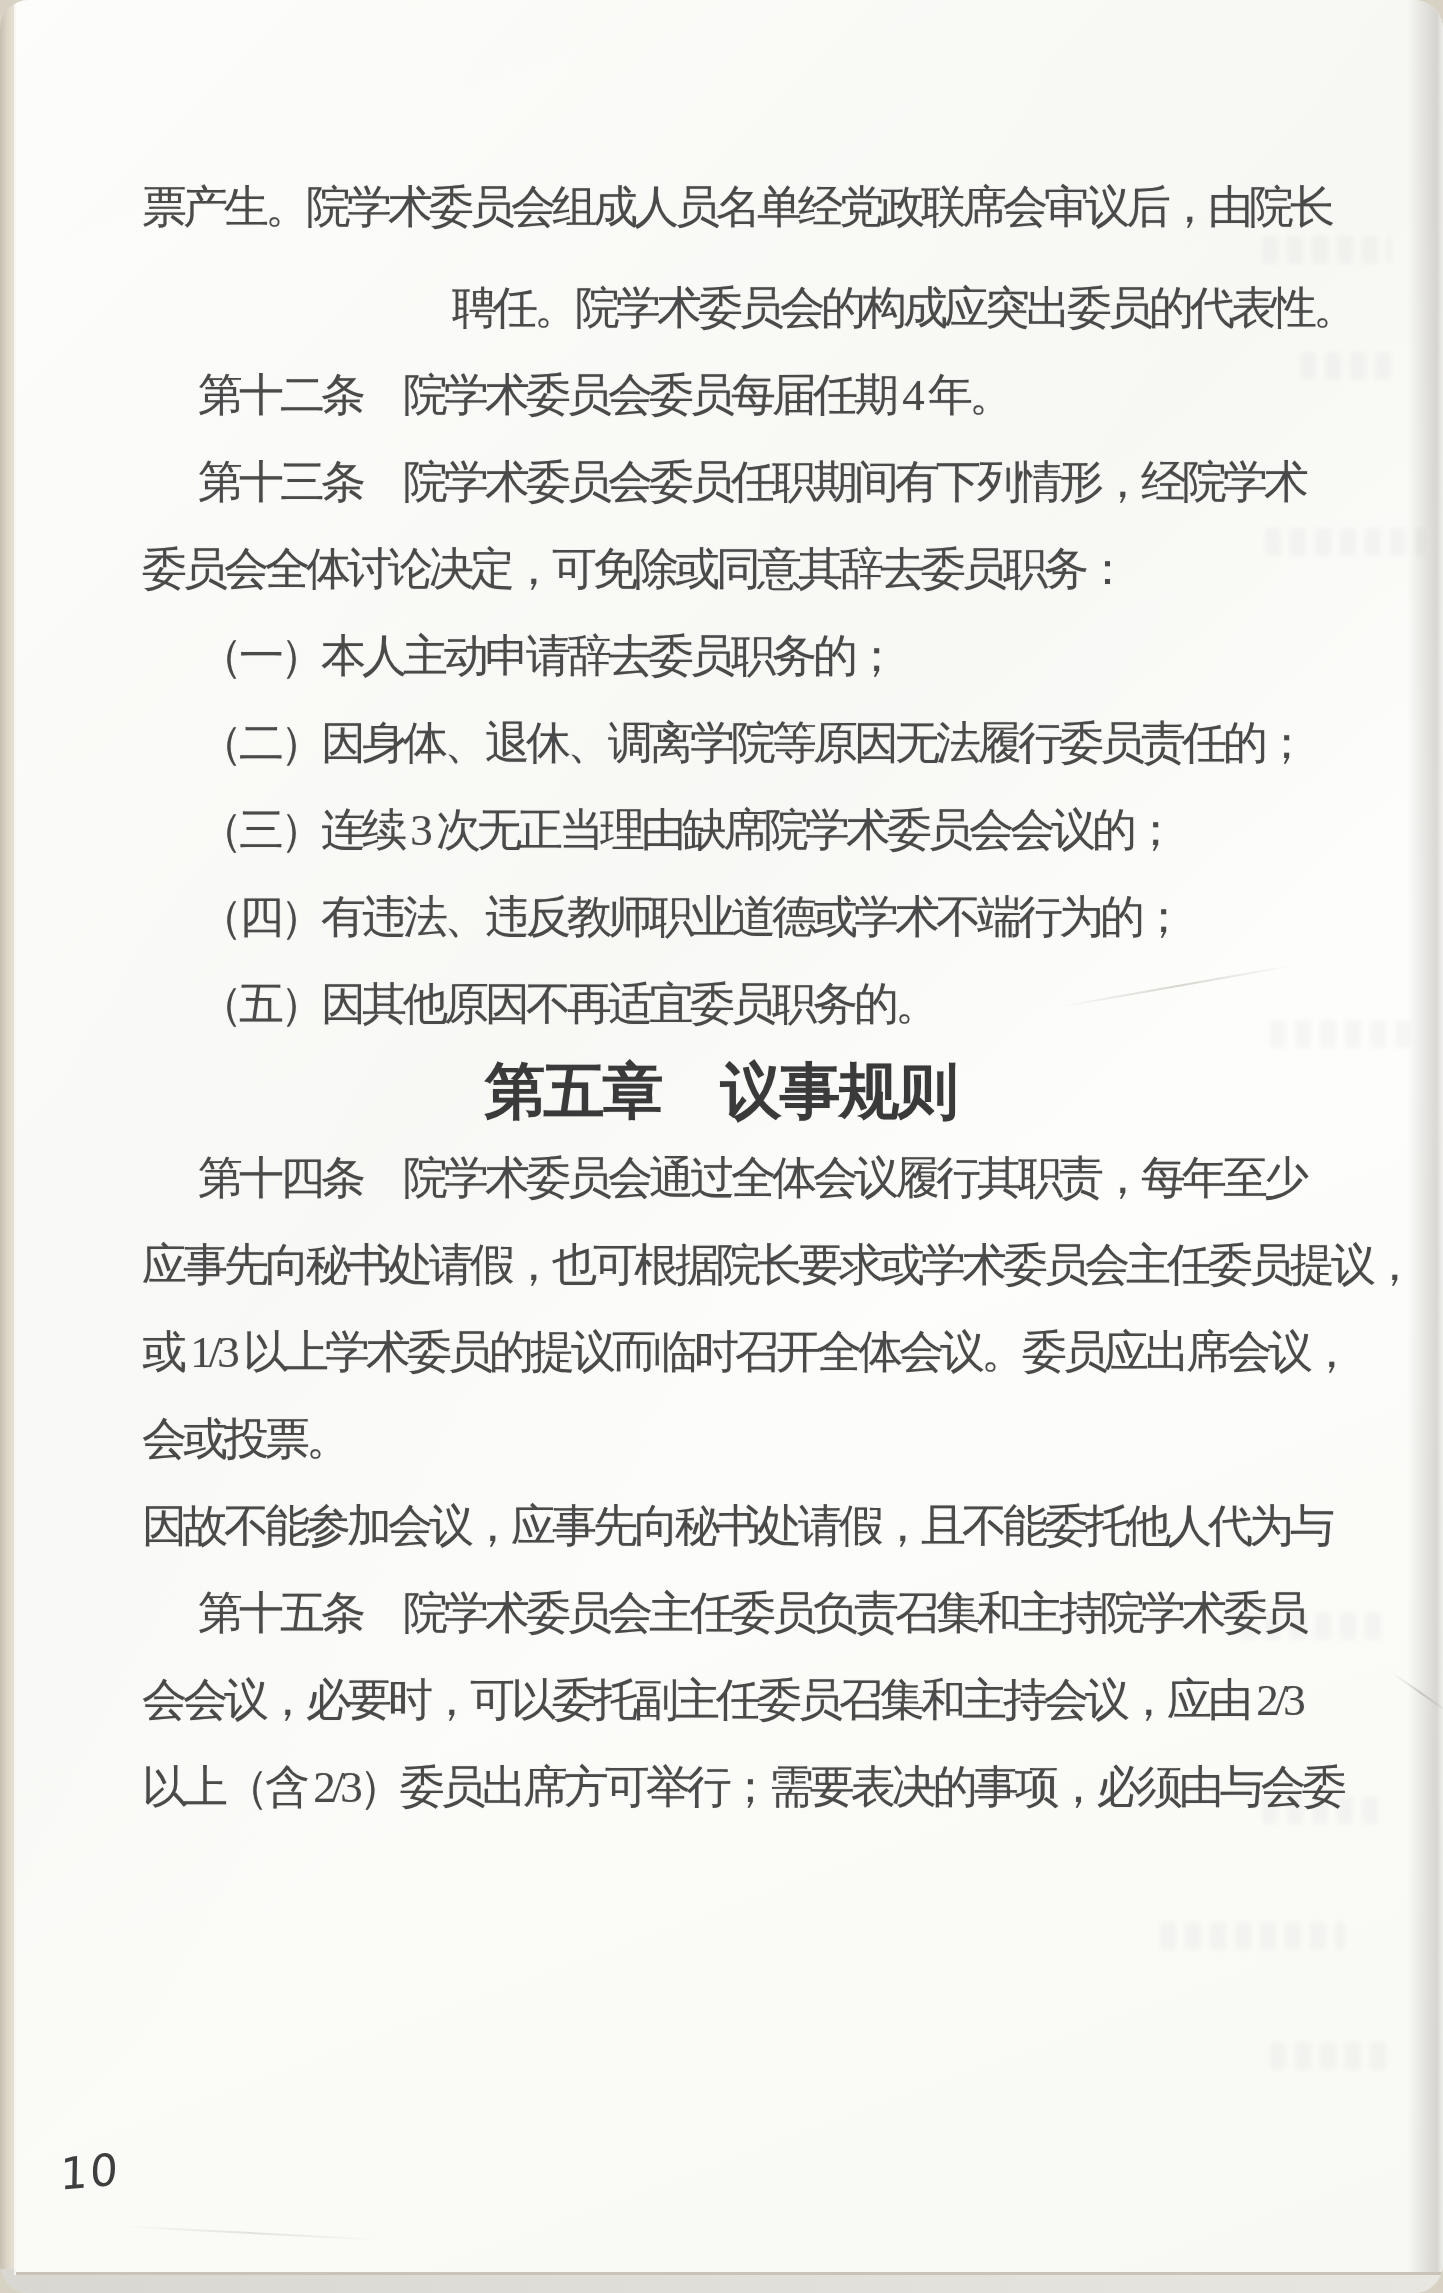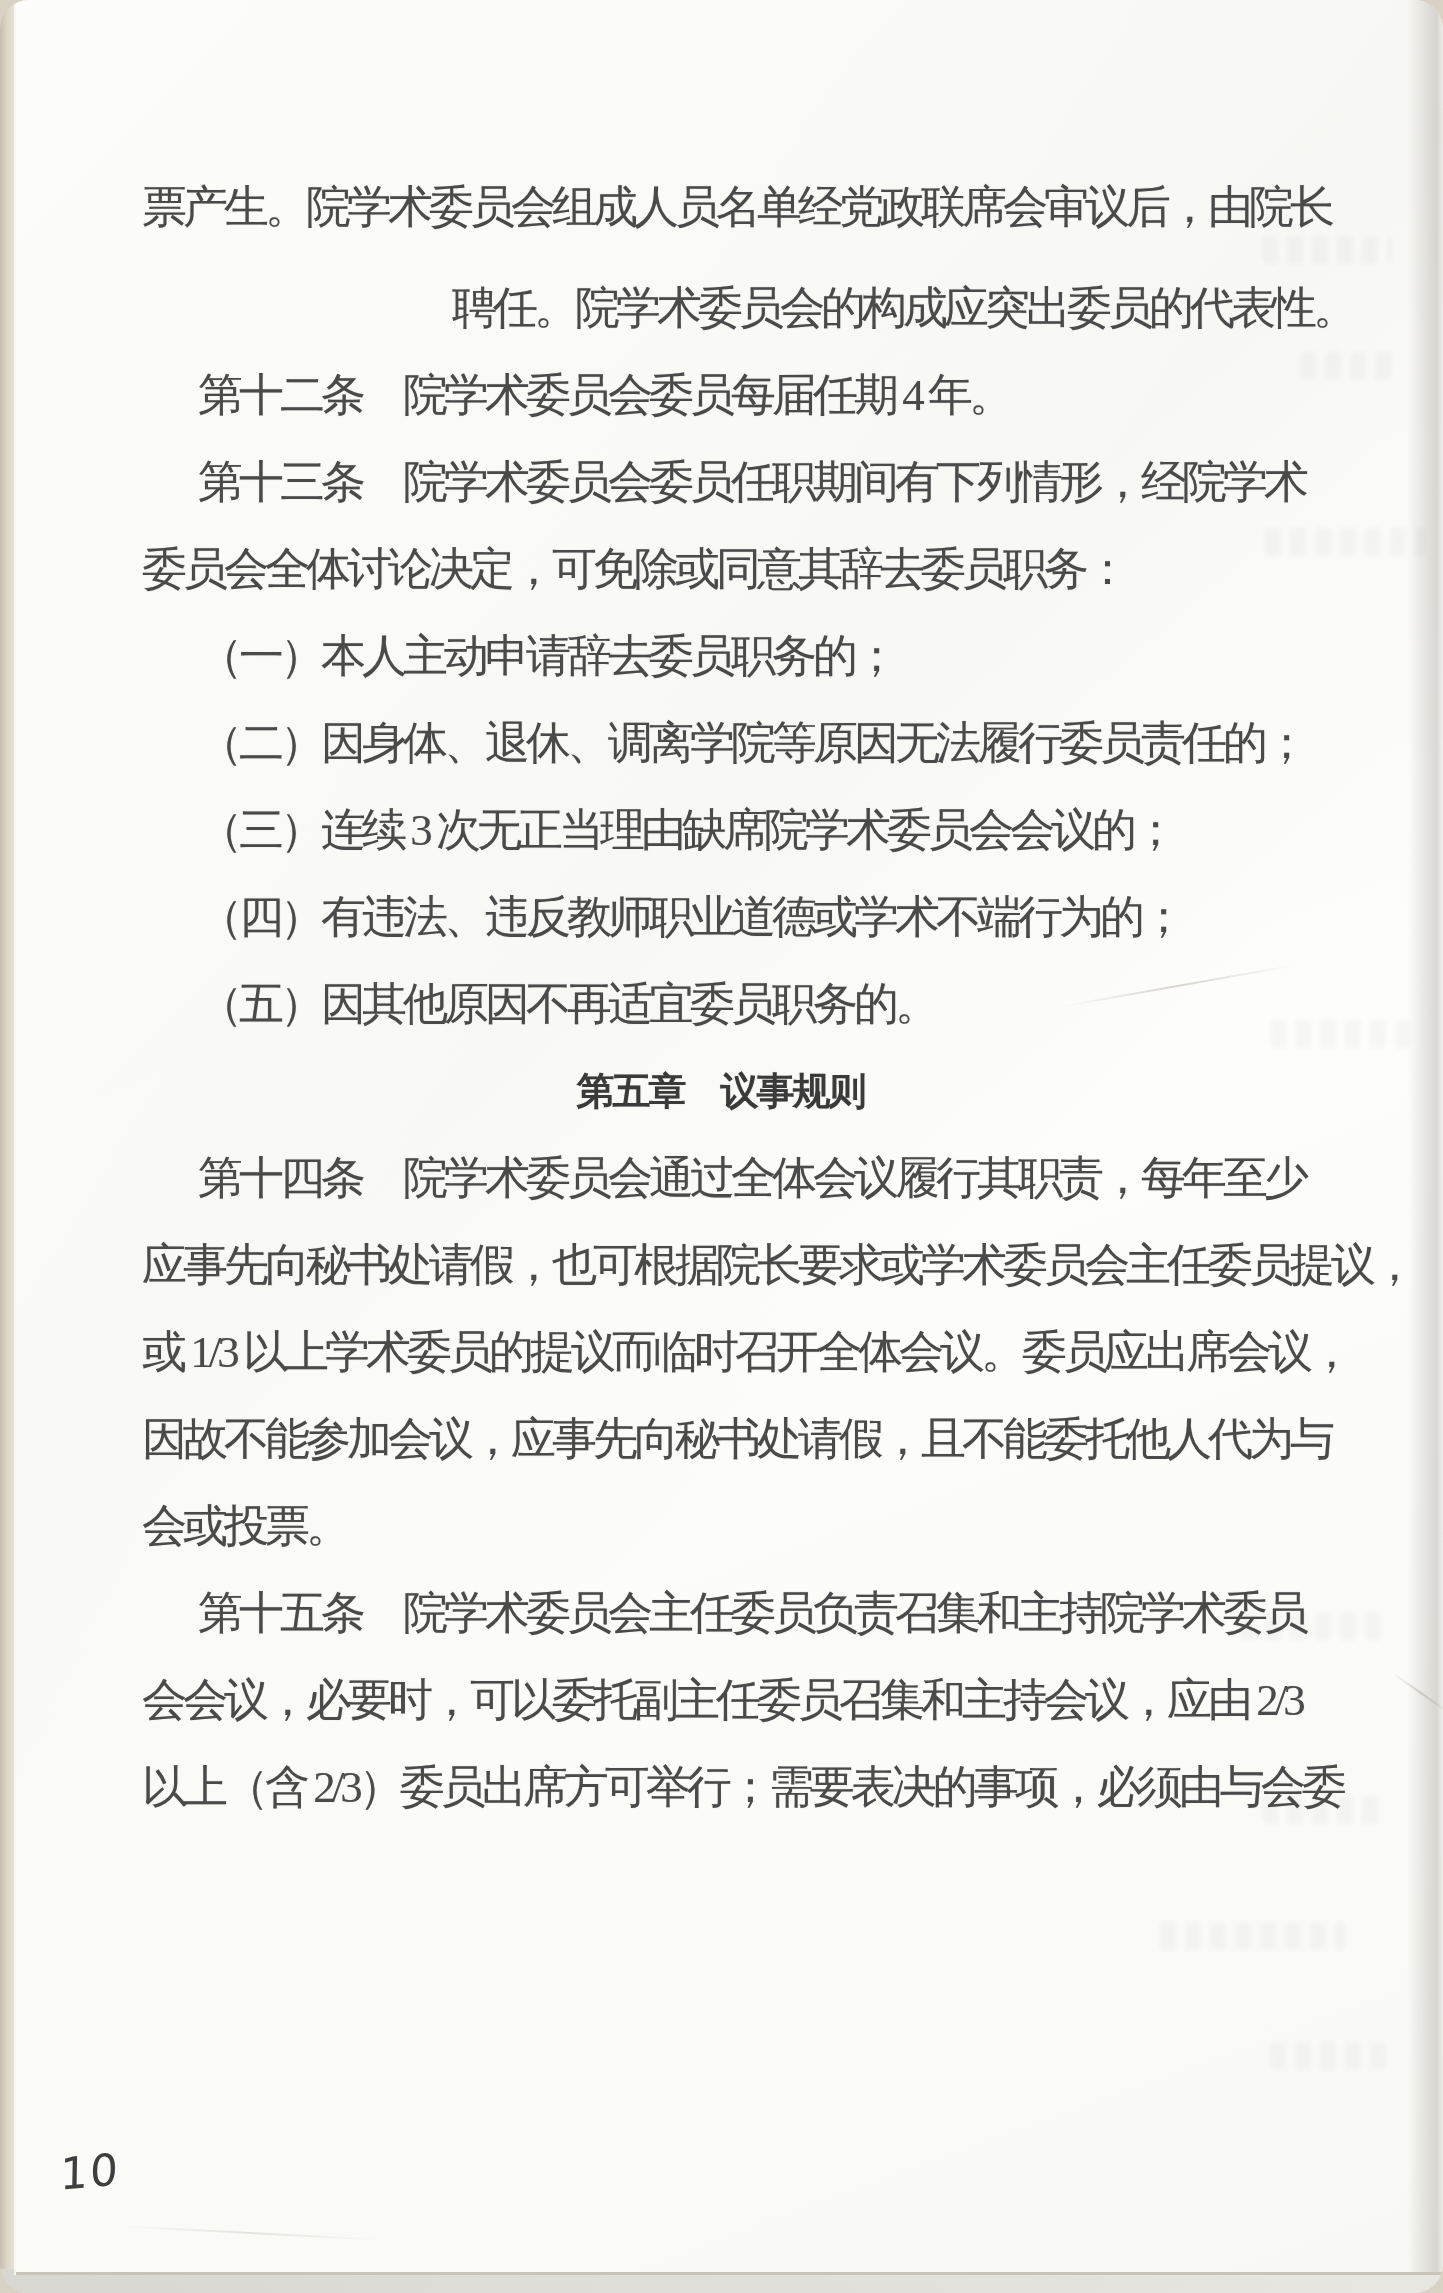--- a/index.html
+++ b/index.html
@@ -35,21 +35,21 @@
     position:absolute;left:142px;top:164px;width:1212px;
     font-size:45px;line-height:87px;letter-spacing:-4px;
     color:#4a4a4a;white-space:nowrap;
     text-shadow:0 0 1px rgba(70,70,70,.30);
   }
   .line{height:87px;}
   .indent{padding-left:56px;}
   .extra-top{margin-top:14px;text-align:right;}
   .chapter{
     height:87px;text-align:center;padding-right:55px;
-    font-weight:700;font-size:38px;letter-spacing:-2px;color:#3a3a3a;
+    font-weight:700;font-size:61px;letter-spacing:-2px;color:#3a3a3a;
   }
   .pagenum{
     position:absolute;left:60px;top:2146px;
     font-family:"DejaVu Sans",sans-serif;font-size:44px;color:#3f3f3f;
     transform:rotate(-5deg) skewX(-6deg);letter-spacing:2px;
   }
   .ghost{
     position:absolute;height:28px;border-radius:4px;
     background:repeating-linear-gradient(90deg,rgba(90,90,95,.55) 0 16px,transparent 16px 25px);
     opacity:.07;filter:blur(2px);
@@ -90,21 +90,21 @@
     <div class="line">委员会全体讨论决定，可免除或同意其辞去委员职务：</div>
     <div class="line indent">（一）本人主动申请辞去委员职务的；</div>
     <div class="line indent">（二）因身体、退休、调离学院等原因无法履行委员责任的；</div>
     <div class="line indent">（三）连续 3 次无正当理由缺席院学术委员会会议的；</div>
     <div class="line indent">（四）有违法、违反教师职业道德或学术不端行为的；</div>
     <div class="line indent">（五）因其他原因不再适宜委员职务的。</div>
     <div class="chapter">第五章　议事规则</div>
     <div class="line indent">第十四条　院学术委员会通过全体会议履行其职责，每年至少</div>
     <div class="line">应事先向秘书处请假，也可根据院长要求或学术委员会主任委员提议，</div>
     <div class="line">或 1/3 以上学术委员的提议而临时召开全体会议。委员应出席会议，</div>
+    <div class="line">会或投票。</div>
     <div class="line">因故不能参加会议，应事先向秘书处请假，且不能委托他人代为与</div>
-    <div class="line">会或投票。</div>
     <div class="line indent">第十五条　院学术委员会主任委员负责召集和主持院学术委员</div>
     <div class="line">会会议，必要时，可以委托副主任委员召集和主持会议，应由 2/3</div>
     <div class="line">以上（含 2/3）委员出席方可举行；需要表决的事项，必须由与会委</div>
   </div>
 
   <div class="pagenum">10</div>
 </div>
 
 </body></html>

